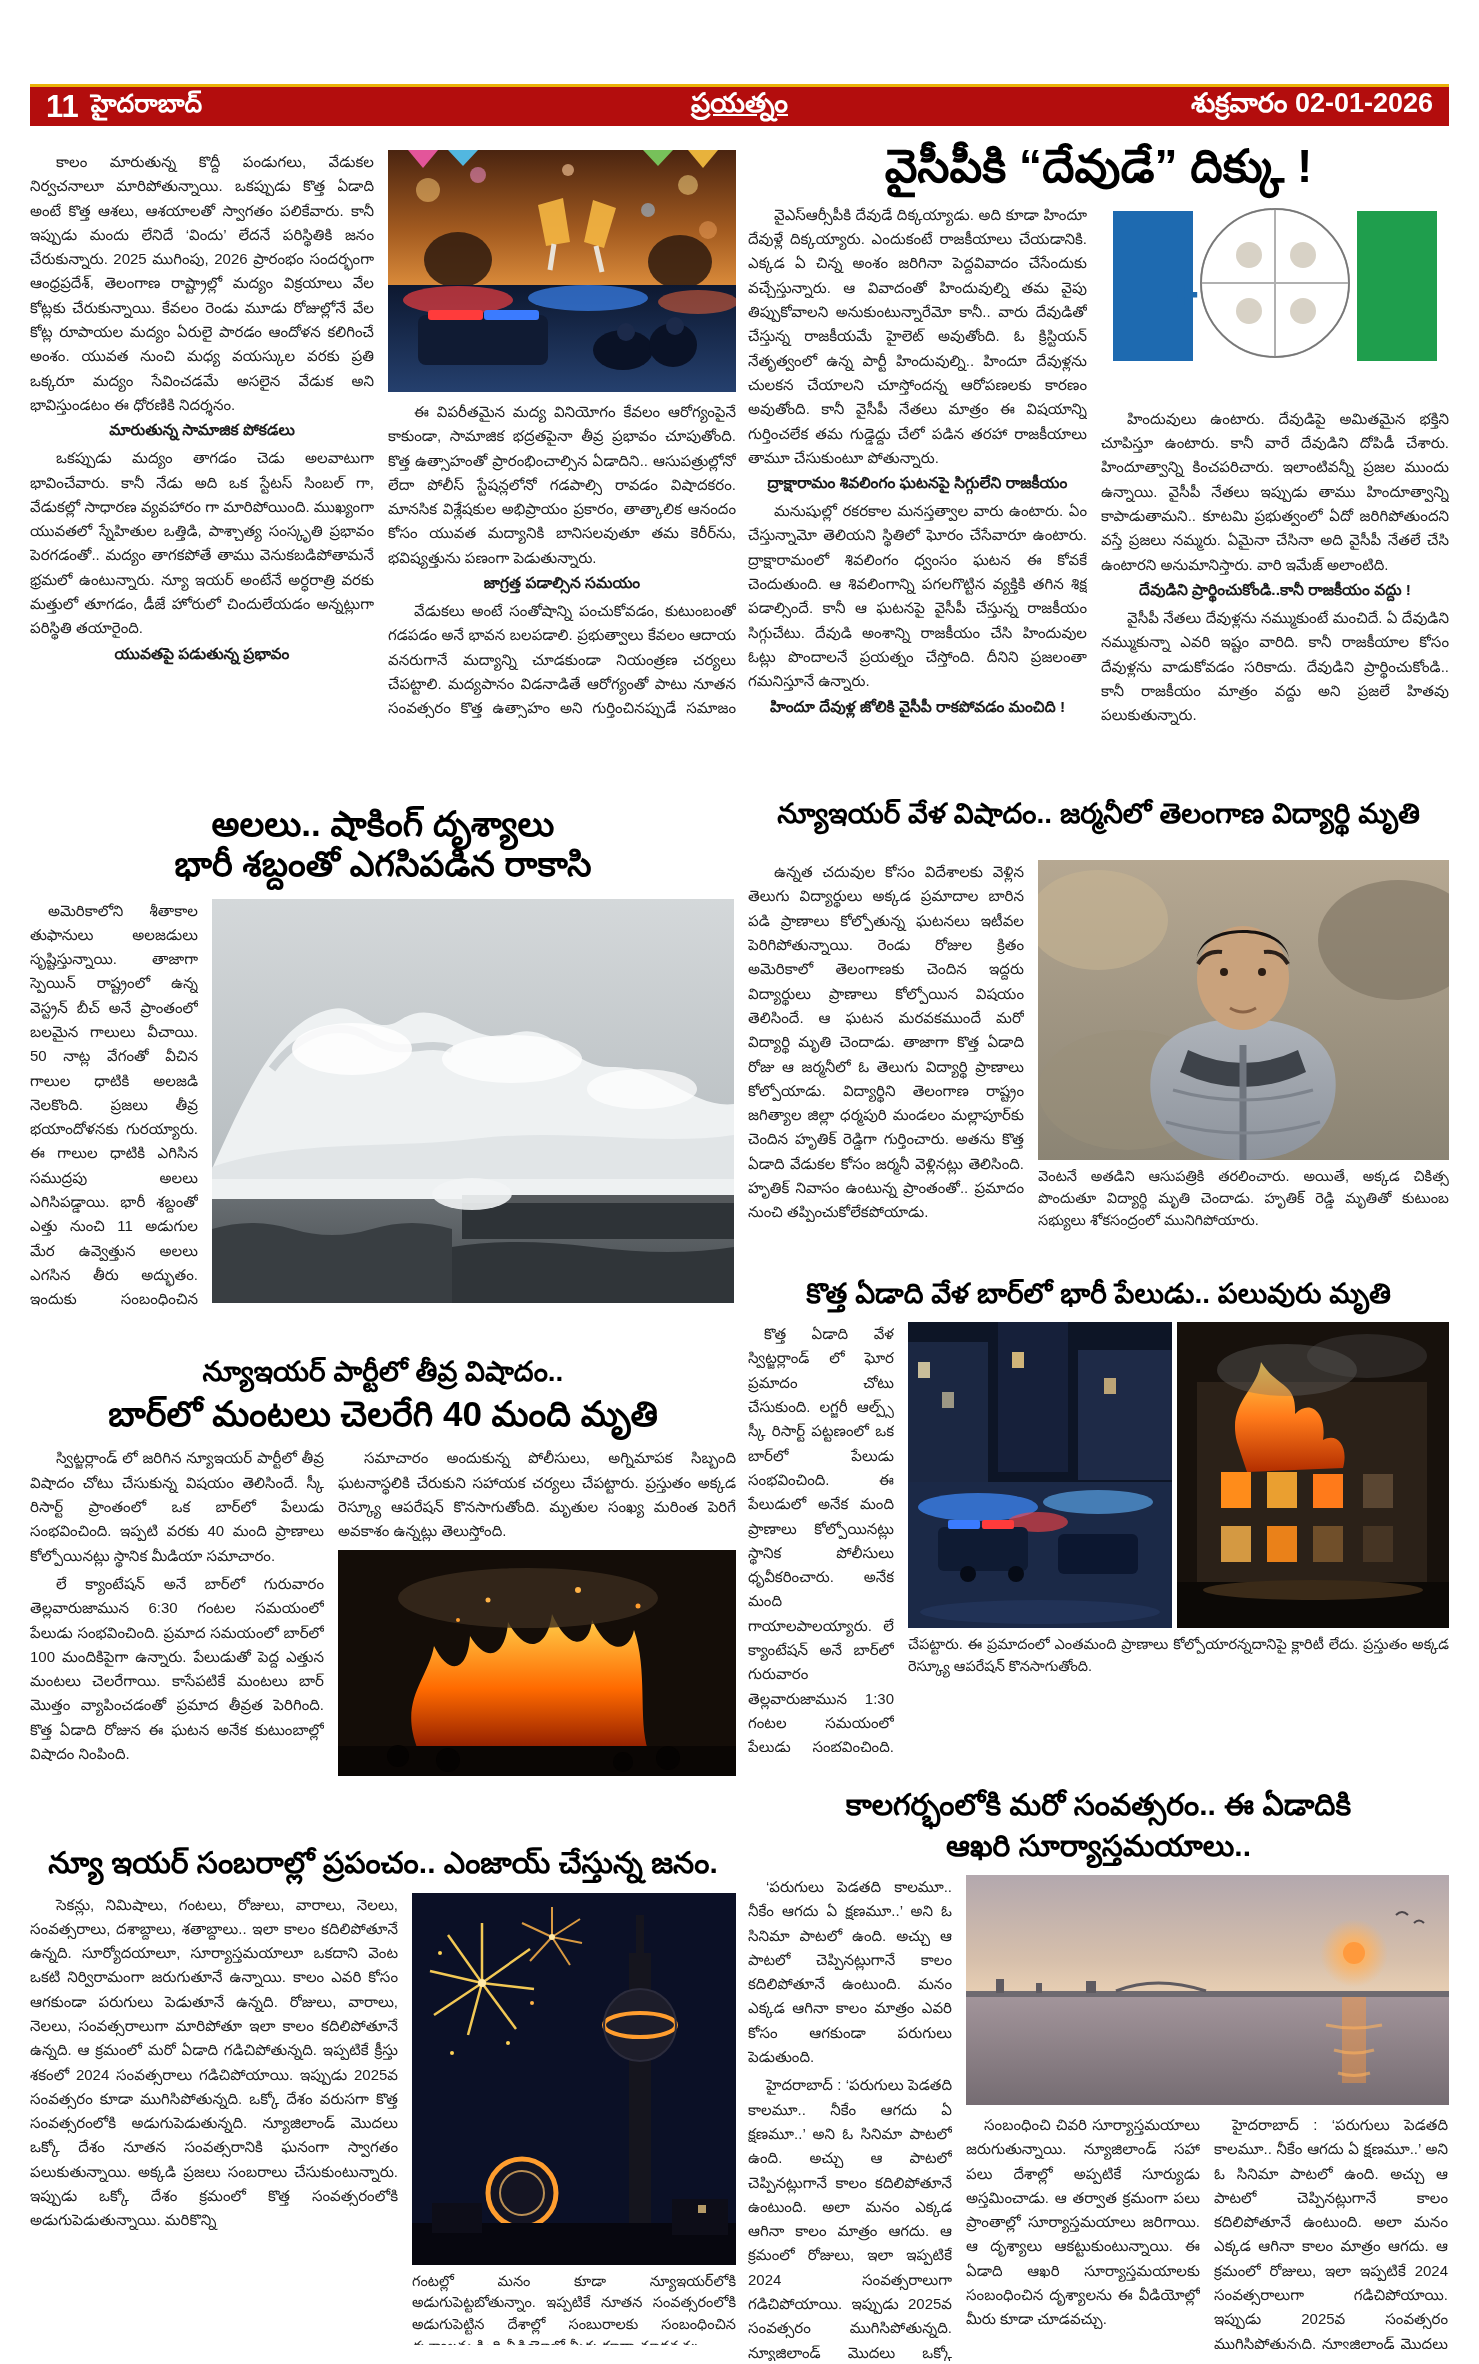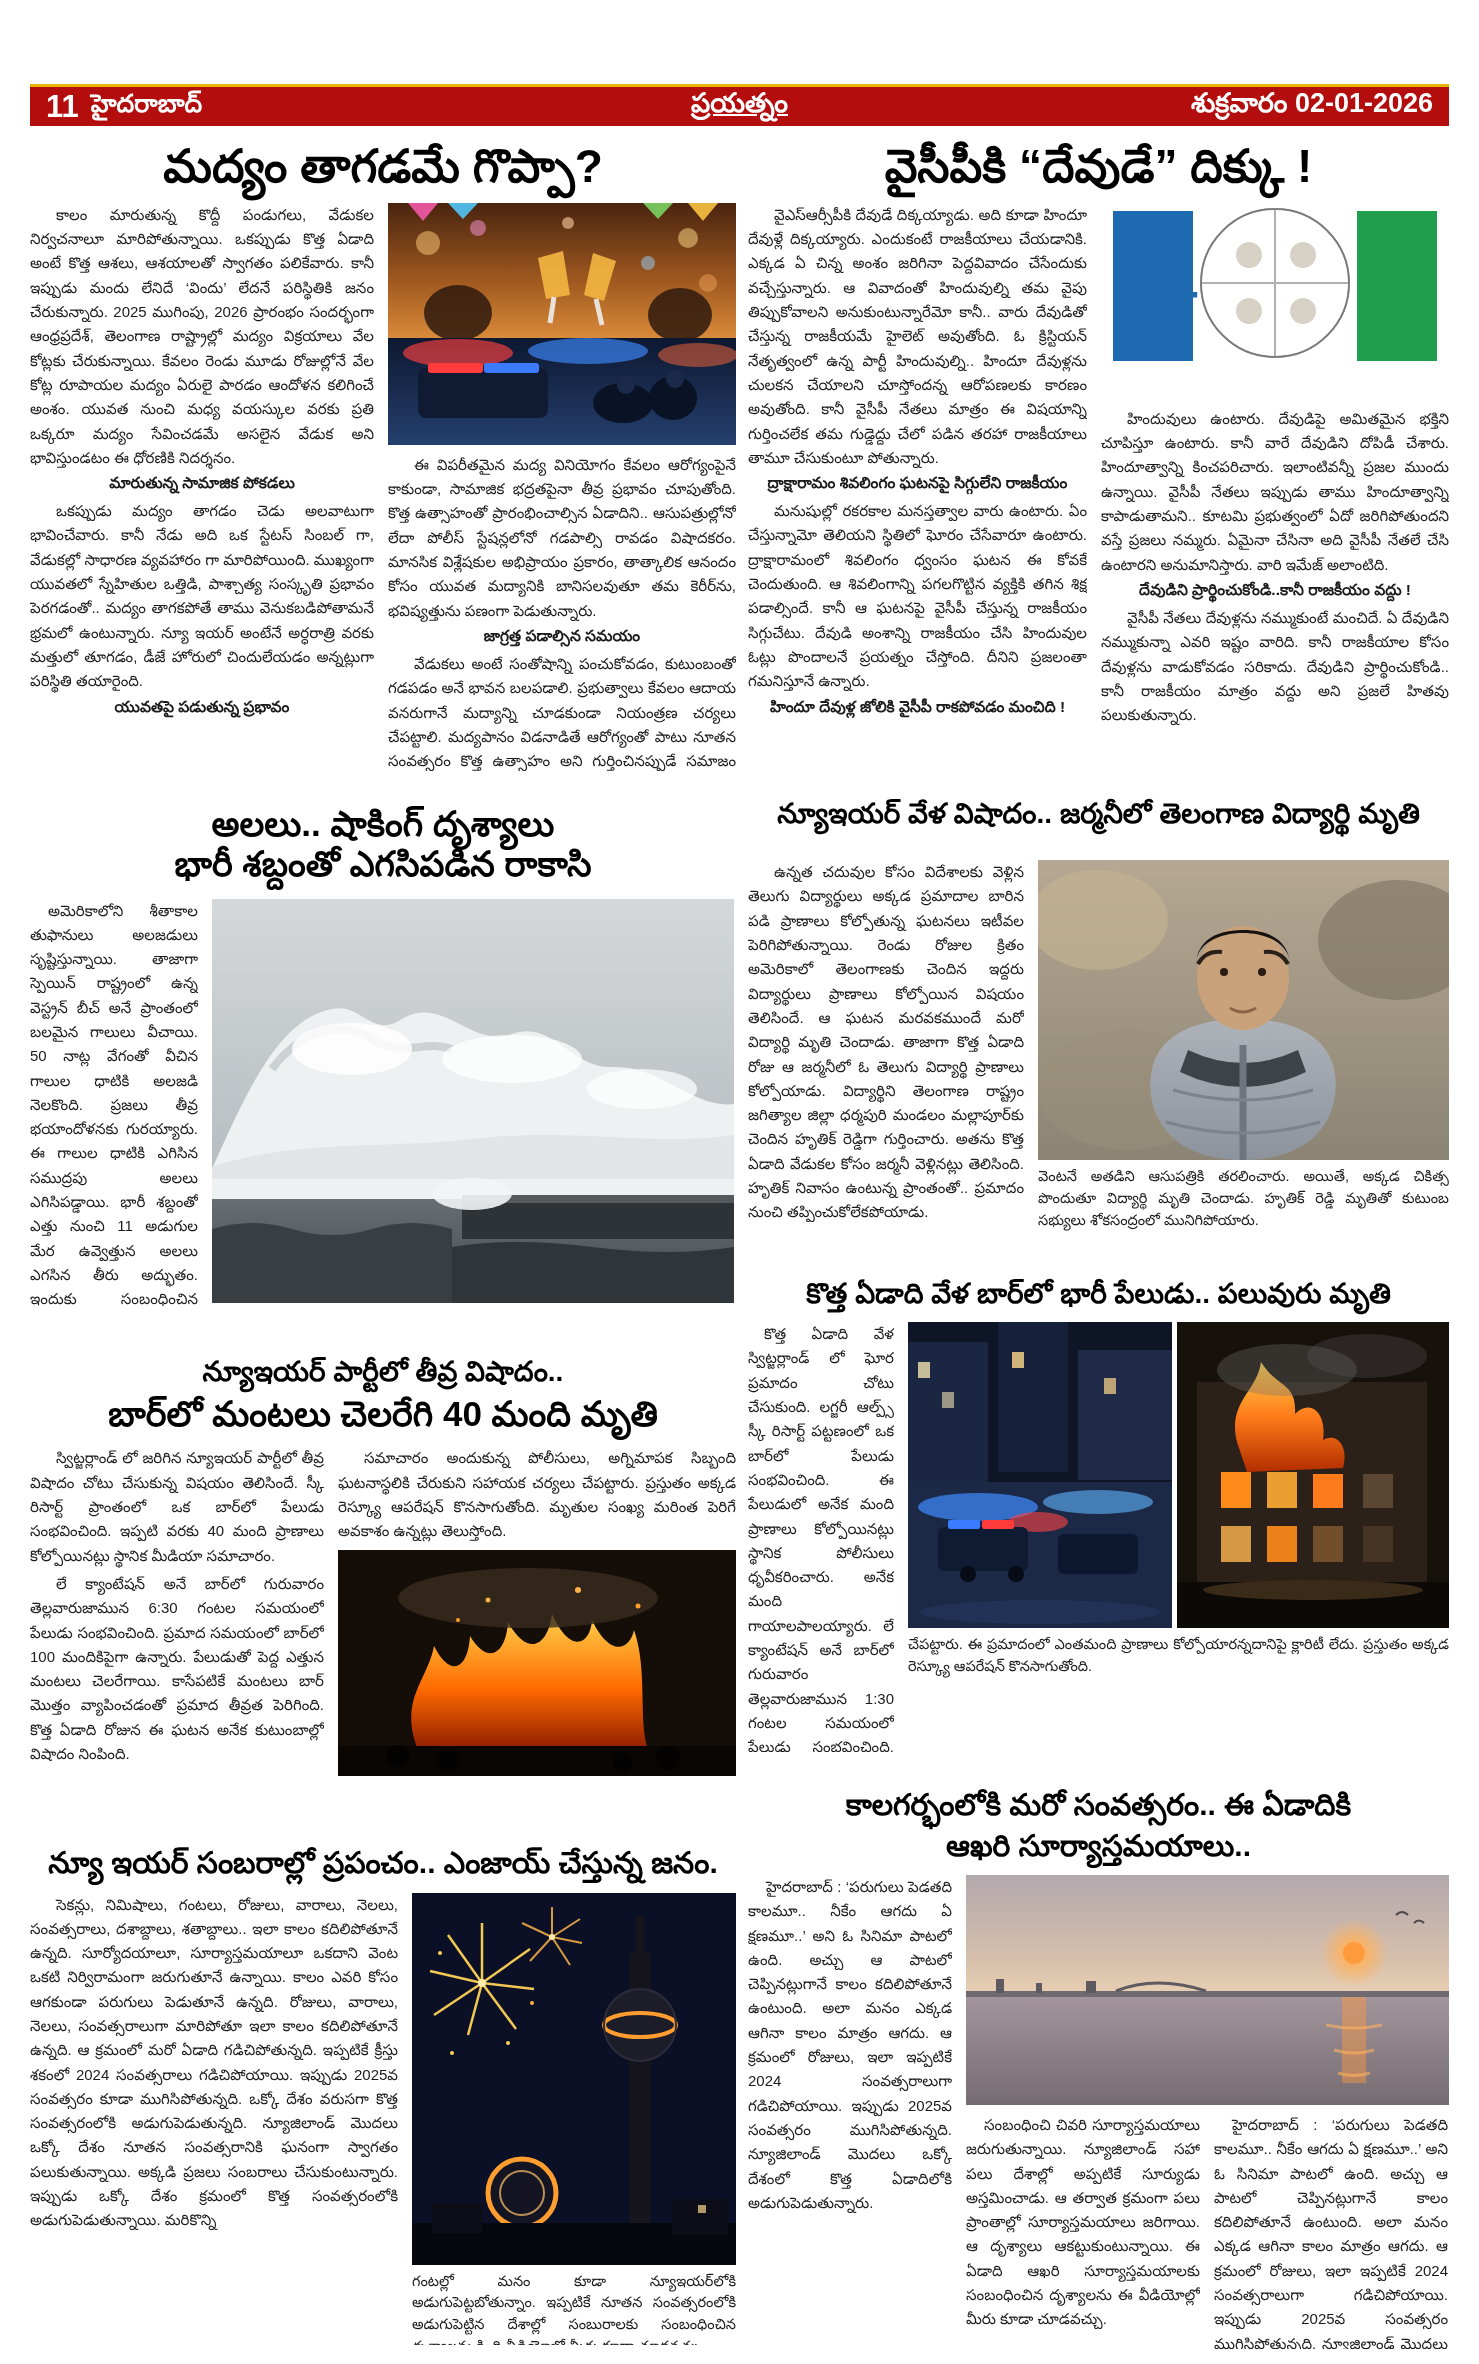--- a/index.html
+++ b/index.html
@@ -32,21 +32,20 @@
 <div class="page">
 
   <div class="hdr">
     <span class="pgnum">11</span>
     <span class="city">హైదరాబాద్</span>
     <span class="mast">ప్రయత్నం</span>
     <span class="date">శుక్రవారం 02-01-2026</span>
   </div>
 
   <section class="art" style="left:30px;top:140px;width:706px;height:650px;">
-    <h1 class="bighead h46">మద్యం తాగడమే గొప్పా?</h1>
     <div class="cols">
       <div class="col" style="width:344px;height:568px;">
         <p>కాలం మారుతున్న కొద్దీ పండుగలు, వేడుకల నిర్వచనాలూ మారిపోతున్నాయి. ఒకప్పుడు కొత్త ఏడాది అంటే కొత్త ఆశలు, ఆశయాలతో స్వాగతం పలికేవారు. కానీ ఇప్పుడు మందు లేనిదే ‘విందు’ లేదనే పరిస్థితికి జనం చేరుకున్నారు. 2025 ముగింపు, 2026 ప్రారంభం సందర్భంగా ఆంధ్రప్రదేశ్, తెలంగాణ రాష్ట్రాల్లో మద్యం విక్రయాలు వేల కోట్లకు చేరుకున్నాయి. కేవలం రెండు మూడు రోజుల్లోనే వేల కోట్ల రూపాయల మద్యం ఏరులై పారడం ఆందోళన కలిగించే అంశం. యువత నుంచి మధ్య వయస్కుల వరకు ప్రతి ఒక్కరూ మద్యం సేవించడమే అసలైన వేడుక అని భావిస్తుండటం ఈ ధోరణికి నిదర్శనం.</p>
         <div class="sub">మారుతున్న సామాజిక పోకడలు</div>
         <p>ఒకప్పుడు మద్యం తాగడం చెడు అలవాటుగా భావించేవారు. కానీ నేడు అది ఒక స్టేటస్ సింబల్ గా, వేడుకల్లో సాధారణ వ్యవహారం గా మారిపోయింది. ముఖ్యంగా యువతలో స్నేహితుల ఒత్తిడి, పాశ్చాత్య సంస్కృతి ప్రభావం పెరగడంతో.. మద్యం తాగకపోతే తాము వెనుకబడిపోతామనే భ్రమలో ఉంటున్నారు. న్యూ ఇయర్ అంటేనే అర్ధరాత్రి వరకు మత్తులో తూగడం, డీజే హోరులో చిందులేయడం అన్నట్లుగా పరిస్థితి తయారైంది.</p>
         <div class="sub">యువతపై పడుతున్న ప్రభావం</div>
       </div>
       <div class="col" style="width:348px;height:568px;">
 
         <svg class="img" width="348" height="242" viewBox="0 0 348 242">
@@ -353,20 +352,21 @@
         <div class="cap">గంటల్లో మనం కూడా న్యూఇయర్‌లోకి అడుగుపెట్టబోతున్నాం. ఇప్పటికే నూతన సంవత్సరంలోకి అడుగుపెట్టిన దేశాల్లో సంబురాలకు సంబంధించిన దృశ్యాలను కింది వీడియోలో మీరు కూడా చూడవచ్చు..</div>
       </div>
     </div>
   </section>
 
   <section class="art" style="left:748px;top:1788px;width:701px;height:576px;">
     <h1 class="bighead h31">కాలగర్భంలోకి మరో సంవత్సరం.. ఈ ఏడాదికి</h1>
     <h1 class="bighead h31" style="margin-top:6px;">ఆఖరి సూర్యాస్తమయాలు..</h1>
     <div class="cols" style="margin-top:12px;">
       <div class="col" style="width:204px;height:486px;">
+        <p style="text-indent:18px;">‘పరుగులు పెడతది కాలమూ.. నీకేం ఆగదు ఏ క్షణమూ..’ అని ఓ సినిమా పాటలో ఉంది. అచ్చు ఆ పాటలో చెప్పినట్లుగానే కాలం కదిలిపోతూనే ఉంటుంది. మనం ఎక్కడ ఆగినా కాలం మాత్రం ఎవరి కోసం ఆగకుండా పరుగులు పెడుతుంది.</p>
         <p style="text-indent:18px;">హైదరాబాద్ : ‘పరుగులు పెడతది కాలమూ.. నీకేం ఆగదు ఏ క్షణమూ..’ అని ఓ సినిమా పాటలో ఉంది. అచ్చు ఆ పాటలో చెప్పినట్లుగానే కాలం కదిలిపోతూనే ఉంటుంది. అలా మనం ఎక్కడ ఆగినా కాలం మాత్రం ఆగదు. ఆ క్రమంలో రోజులు, ఇలా ఇప్పటికే 2024 సంవత్సరాలుగా గడిచిపోయాయి. ఇప్పుడు 2025వ సంవత్సరం ముగిసిపోతున్నది. న్యూజిలాండ్ మొదలు ఒక్కో దేశంలో కొత్త ఏడాదిలోకి అడుగుపెడుతున్నారు.</p>
       </div>
       <div class="col" style="width:483px;height:486px;">
 
         <svg class="img" width="483" height="230" viewBox="0 0 483 230">
           <defs>
             <linearGradient id="sk2" x1="0" y1="0" x2="0" y2="1">
               <stop offset="0" stop-color="#b3a8ae"></stop>
                 <stop offset="0.7" stop-color="#d6bfab"></stop>
                 <stop offset="1" stop-color="#e9d0b4"></stop>

